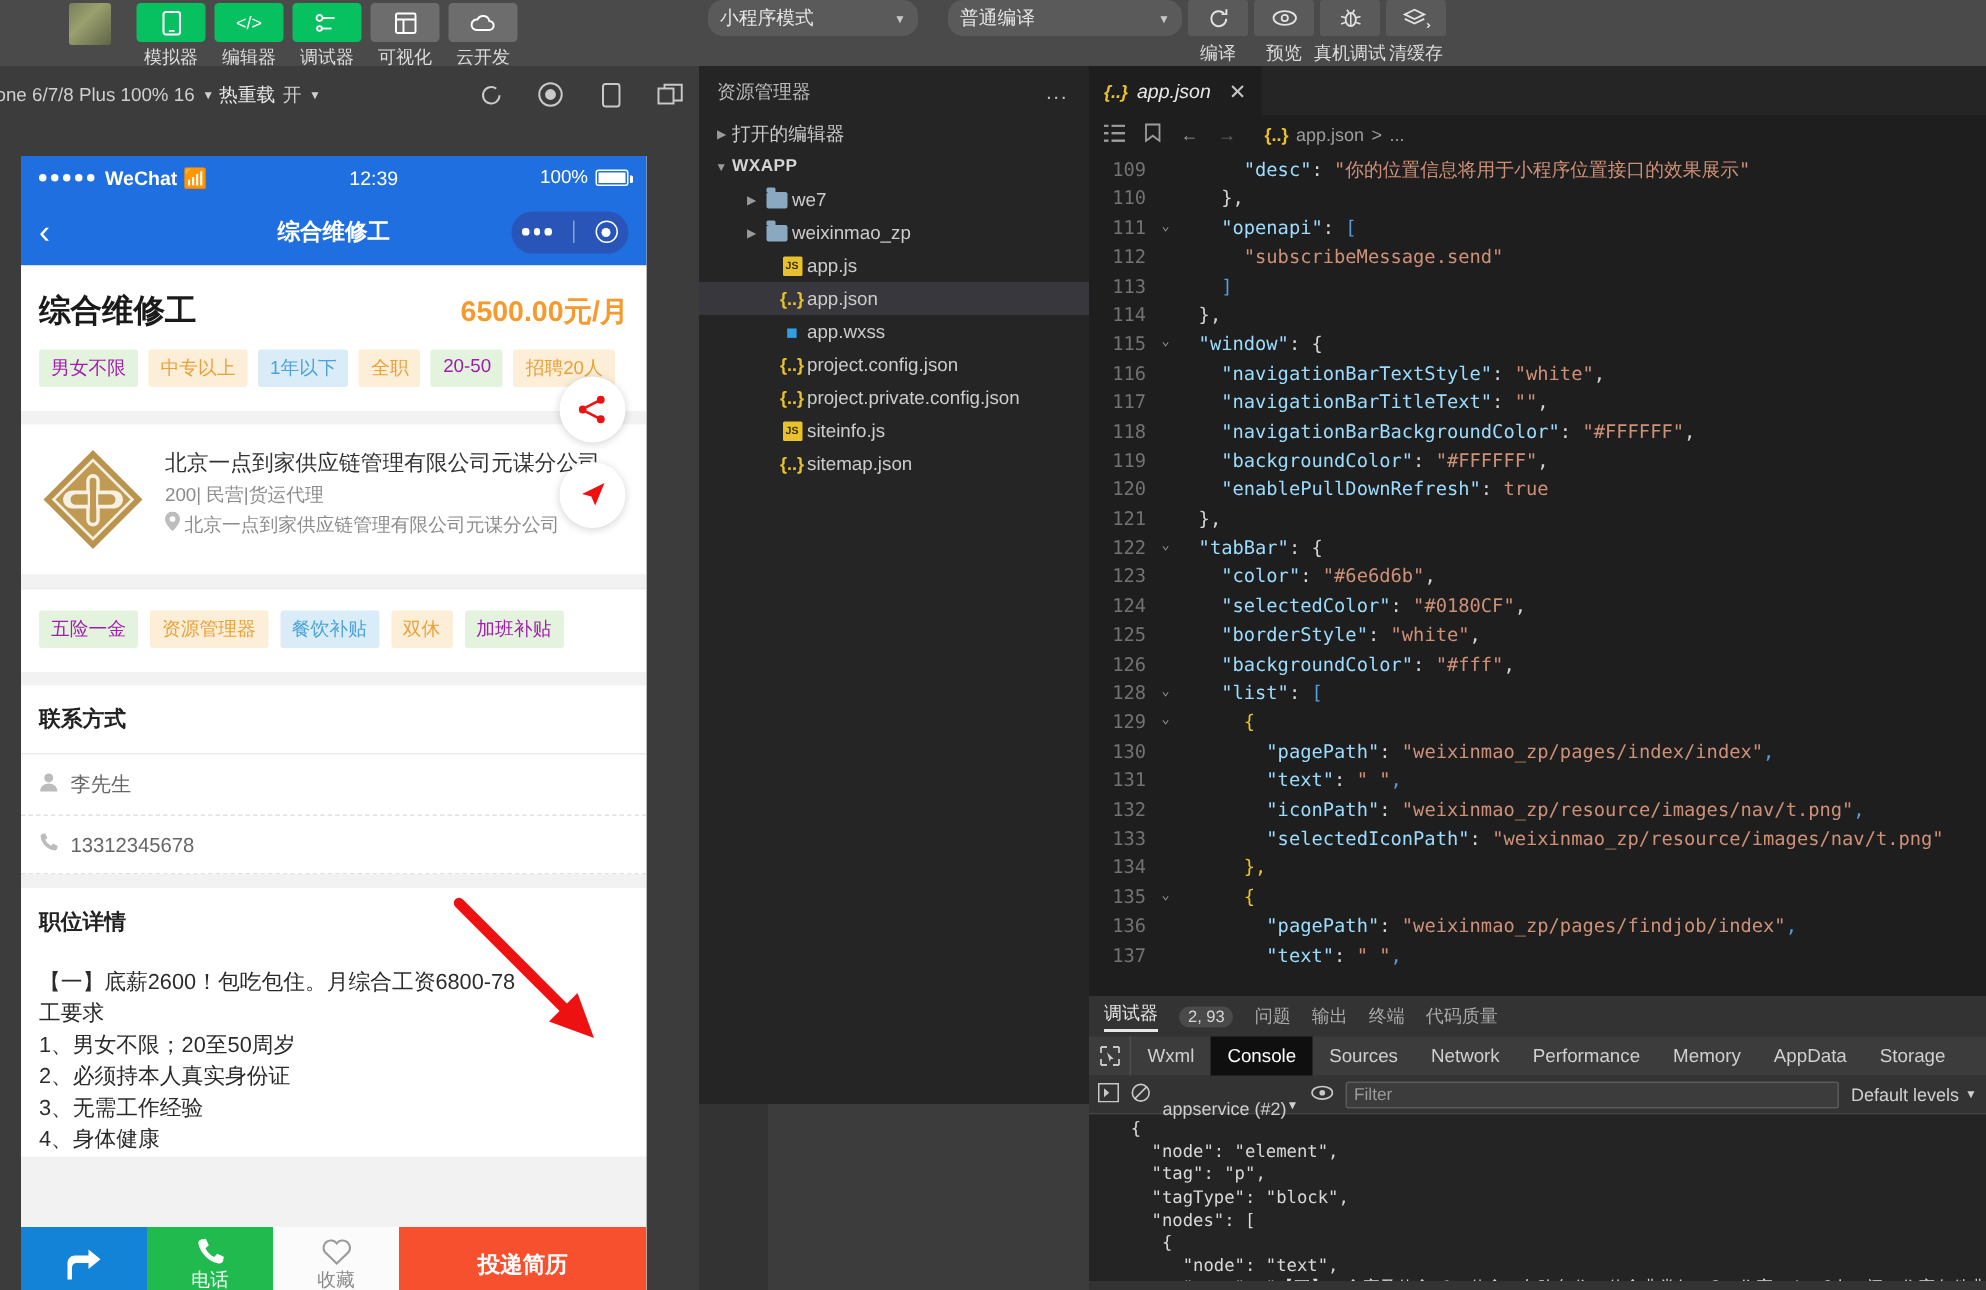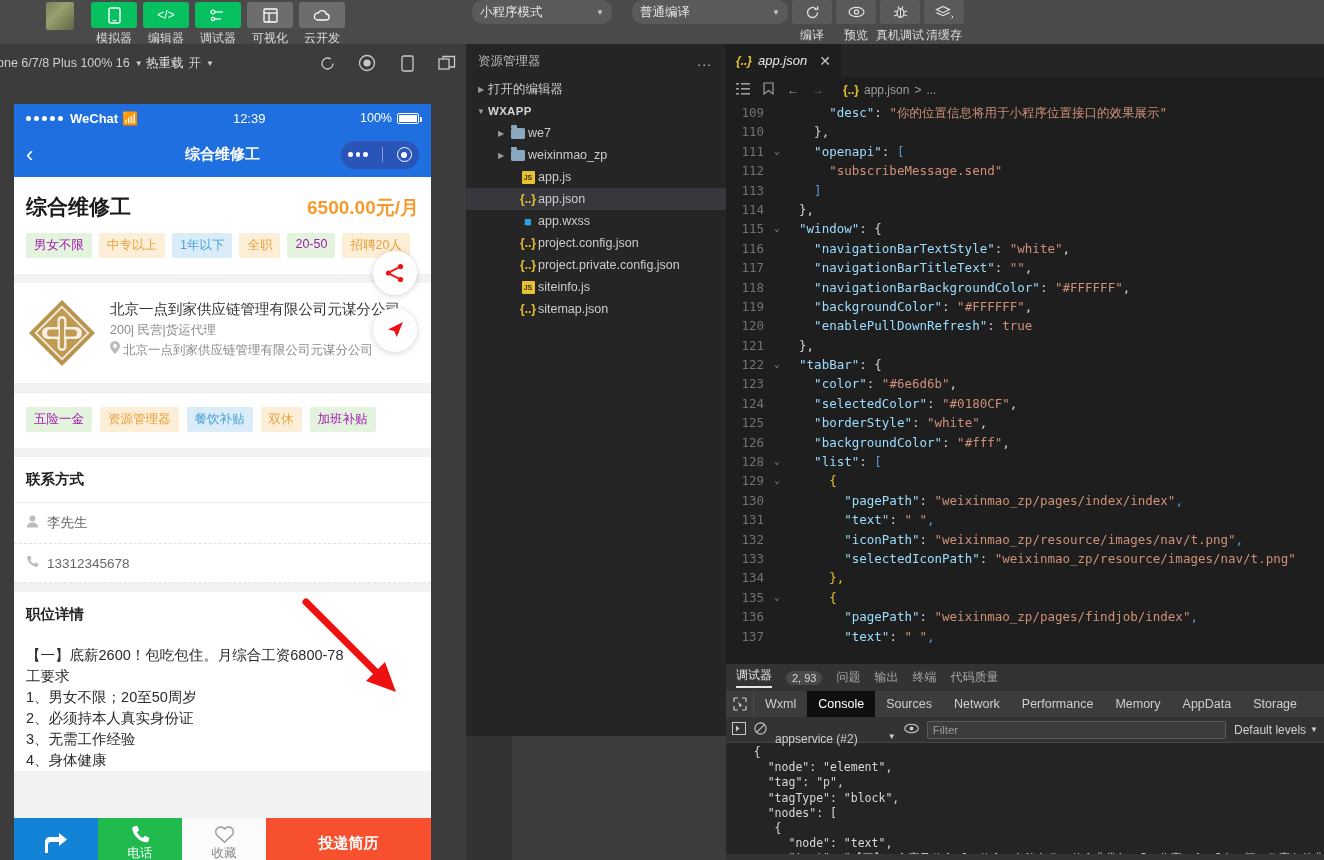--- a/index.html
+++ b/index.html
@@ -180,21 +180,21 @@
 
   .dev-tabs{ height:26px; background:#3c3c3c; display:flex; align-items:center; gap:0;
     font-size:12.5px; color:#cfcfcf; }
   .dev-tabs .dv{ padding:0 11px; height:26px; display:flex;align-items:center; cursor:pointer;}
   .dev-tabs .dv.active{ background:#0f0f0f; color:#fff; }
   .dev-pick{ width:28px;height:26px;display:flex;align-items:center;justify-content:center;
     color:#c8c8c8; border-right:1px solid #4d4d4d; cursor:pointer;}
 
   .con-bar{ height:26px; background:#333333; display:flex; align-items:center; gap:8px;
     padding:0 6px; font-size:12px; color:#cfcfcf; border-bottom:1px solid #444; }
-  .con-sel{ display:flex;align-items:flex-start;gap:30px;cursor:pointer;margin-top:19px; }
+  .con-sel{ display:flex;align-items:flex-start;cursor:pointer;margin-top:19px; }
   .filter{ flex:1; height:18px; background:#3c3c3c; border:1px solid #5a5a5a; border-radius:2px;
     color:#9a9a9a; font-size:11.5px; padding:0 5px; display:flex; align-items:center; }
   .con-body{ background:#242424; height:111px; overflow:hidden; padding:2px 0 0 0;
     font-family:"DejaVu Sans Mono", monospace; font-size:11.5px; color:#d8d8d8; line-height:15.2px; }
   .con-body div{ white-space:pre; padding-left:14px; }
 
   
   .annot { position:absolute; left:300px; top:552px; pointer-events:none; }
 </style>
 </head>

